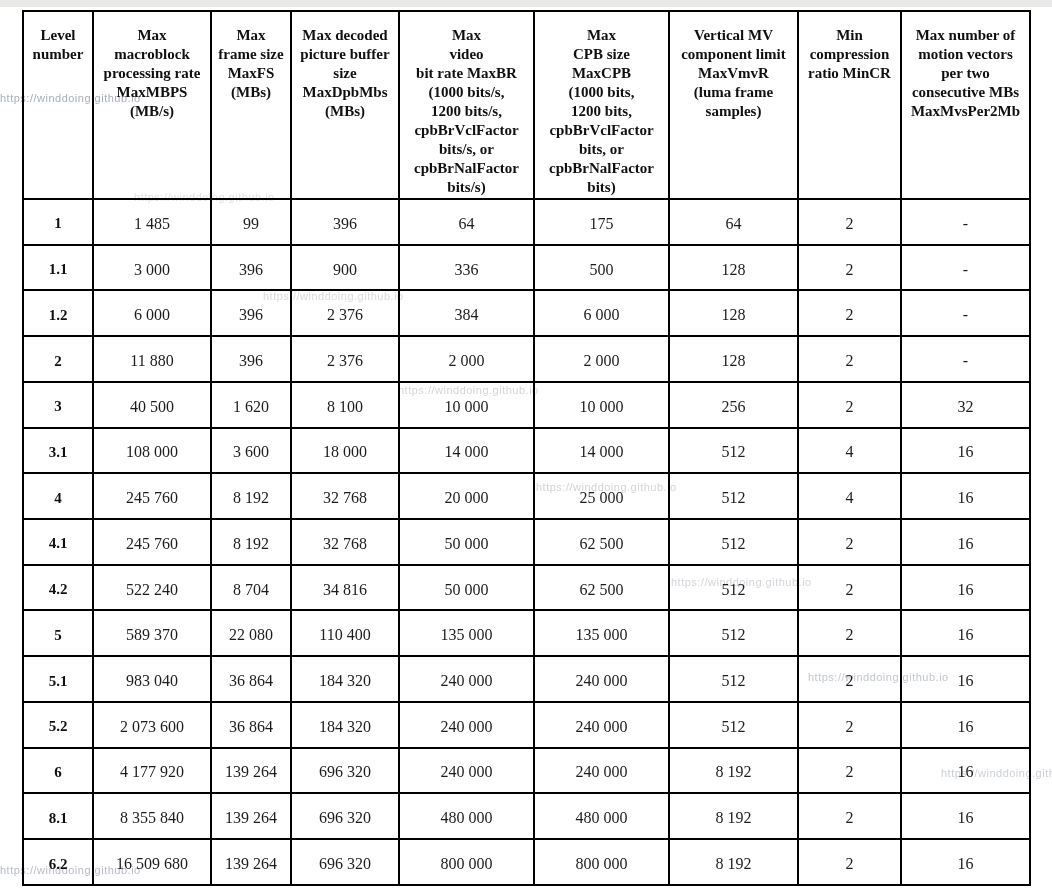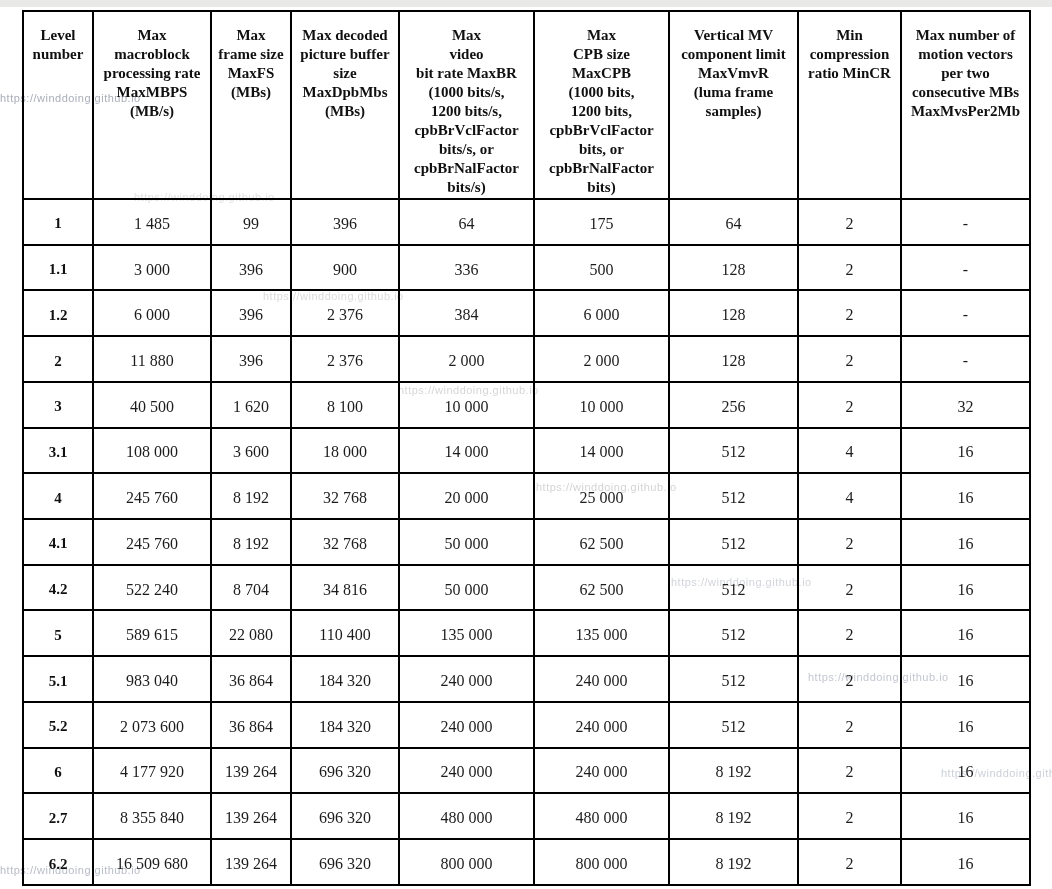--- a/index.html
+++ b/index.html
@@ -243,21 +243,21 @@
         <td>8 704</td>
         <td>34 816</td>
         <td>50 000</td>
         <td>62 500</td>
         <td>512</td>
         <td>2</td>
         <td>16</td>
       </tr>
       <tr>
         <td class="level-cell">5</td>
-        <td>589 615</td>
+        <td>589 370</td>
         <td>22 080</td>
         <td>110 400</td>
         <td>135 000</td>
         <td>135 000</td>
         <td>512</td>
         <td>2</td>
         <td>16</td>
       </tr>
       <tr>
         <td class="level-cell">5.1</td>
@@ -286,21 +286,21 @@
         <td>4 177 920</td>
         <td>139 264</td>
         <td>696 320</td>
         <td>240 000</td>
         <td>240 000</td>
         <td>8 192</td>
         <td>2</td>
         <td>16</td>
       </tr>
       <tr>
-        <td class="level-cell">2.7</td>
+        <td class="level-cell">8.1</td>
         <td>8 355 840</td>
         <td>139 264</td>
         <td>696 320</td>
         <td>480 000</td>
         <td>480 000</td>
         <td>8 192</td>
         <td>2</td>
         <td>16</td>
       </tr>
       <tr>

